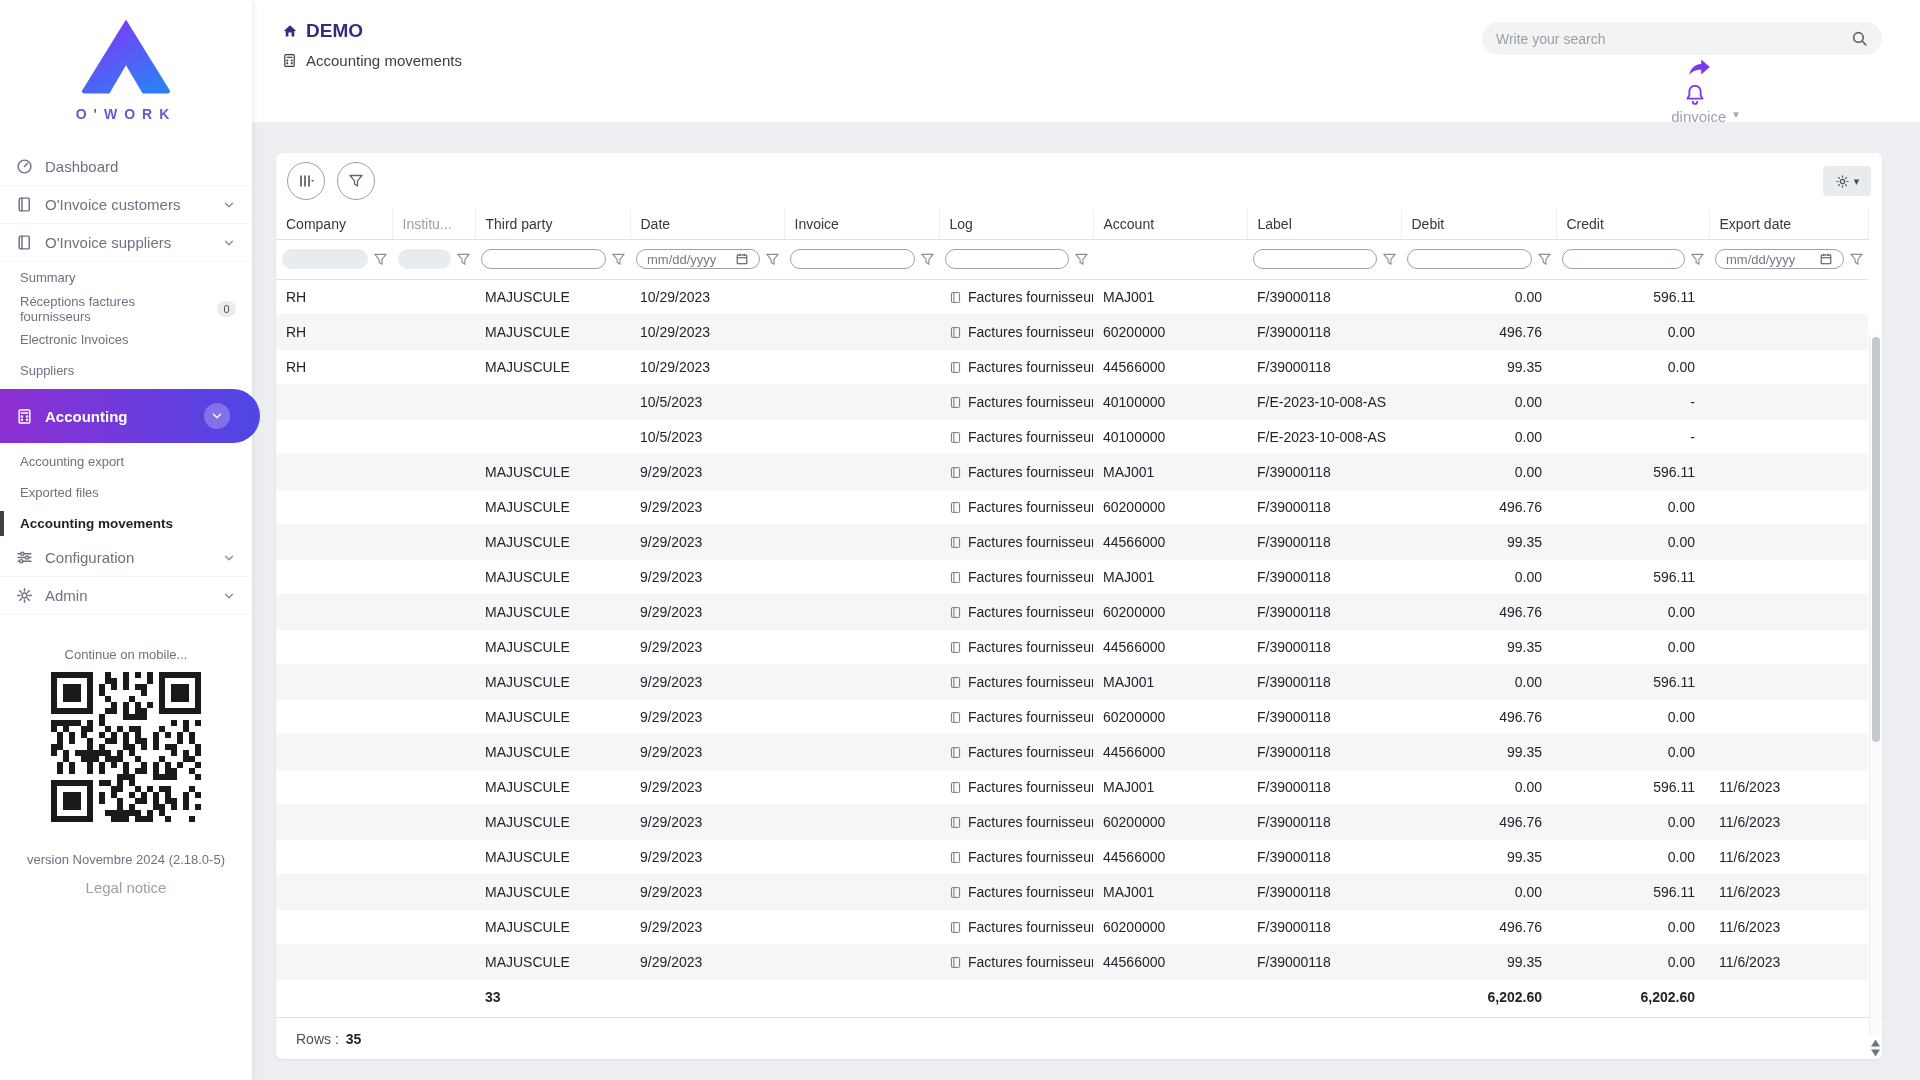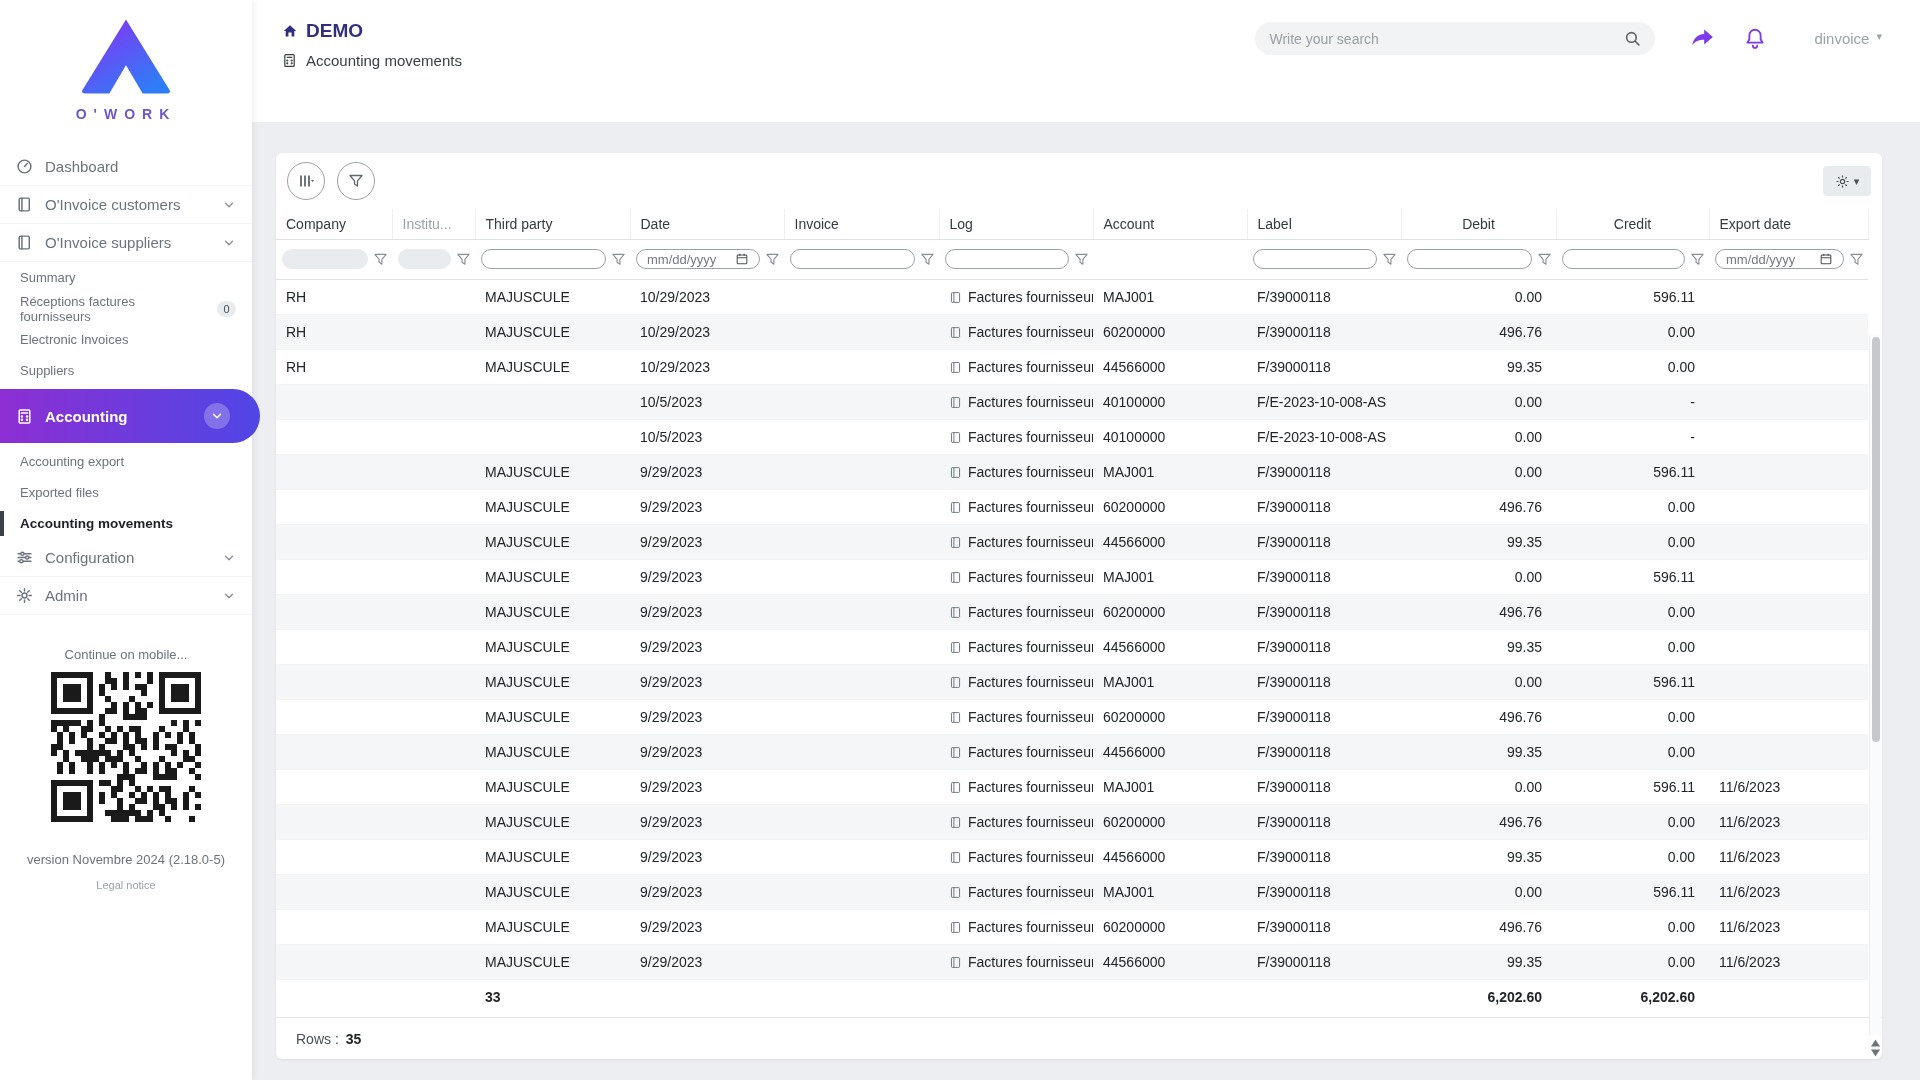--- a/index.html
+++ b/index.html
@@ -21,48 +21,48 @@
   .sub-item .badge { margin-left:8px; min-width:19px; height:16px; border-radius:8px; background:#e9ecef; color:#495057; font-size:11px; display:flex; align-items:center; justify-content:center; padding:0 5px; }
   .sub-item.active { font-weight:bold; color:#1c2128; font-size:13.5px; }
   .sub-item.active::before { content:""; position:absolute; left:0; top:3px; bottom:3px; width:4px; background:#3c4148; }
   .nav-item.active-gradient { height:54px; width:calc(100% + 8px); margin:3px 0; border:none; border-radius:0 27px 27px 0; background:linear-gradient(90deg,#8d2fd3,#4f46e5); color:#fff; font-weight:bold; position:relative; }
   .nav-item.active-gradient .icon16 { stroke:#fff; }
   .chev-circle { margin-left:auto; margin-right:14px; width:26px; height:26px; border-radius:50%; background:rgba(255,255,255,.25); display:flex; align-items:center; justify-content:center; }
   .chev-circle .chev { stroke:#fff; margin:0; }
   .mobile-text { margin-top:32px; text-align:center; font-size:13px; color:#6b7280; }
   .qr { width:150px; height:150px; margin:10px auto 0; }
   .version { margin-top:30px; text-align:center; font-size:13px; color:#6b7280; }
-  .legal { margin-top:12px; text-align:center; font-size:11px; color:#9aa1a8; cursor:pointer; }
+  .legal { margin-top:12px; text-align:center; font-size:15px; color:#9aa1a8; cursor:pointer; }
 
   
   .main { flex:1; display:flex; flex-direction:column; background:#eceef1; min-width:0; }
   .topbar { height:122px; background:#fff; display:flex; align-items:flex-start; padding:16px 38px 0 30px; }
   .env-row { display:flex; align-items:center; gap:8px; font-size:19px; font-weight:bold; color:#312e81; margin-top:4px; }
   .title-row { display:flex; align-items:center; gap:9px; font-size:15px; color:#3a4046; margin-top:10px; }
-  .top-right { margin-left:auto; display:flex; align-items:center; margin-top:6px; }
+  .top-right { margin-left:auto; display:flex; align-items:center; margin-top:6px;flex-direction:column; }
   .search-pill { width:400px; height:33px; background:#f1f3f4; border-radius:17px; display:flex; align-items:center; padding:0 14px; }
   .search-pill input { flex:1; border:none; outline:none; background:transparent; font-size:14px; color:#333; font-family:"Liberation Sans", sans-serif; }
   .search-pill input::placeholder { color:#9aa0a6; }
   .ico-purple { color:#7c3aed; cursor:pointer; }
   .share-btn { margin-left:34px; }
   .bell-btn { margin-left:26px; }
   .user-menu { margin-left:46px; display:flex; align-items:flex-start; gap:7px; color:#9aa3ad; font-size:15px; cursor:pointer; }
   .user-menu .caret { font-size:11px; }
 
   .content { flex:1; padding:31px 38px 21px 24px; min-height:0; }
   .card { background:#fff; border-radius:6px; height:906px; box-shadow:0 1px 3px rgba(0,0,0,.06); display:flex; flex-direction:column; position:relative; }
   .toolbar { height:56px; display:flex; align-items:center; gap:12px; padding:0 11px; }
   .btn-circle { width:38px; height:38px; border-radius:50%; border:1px solid #9aa1a8; background:#fff; display:flex; align-items:center; justify-content:center; color:#5f6770; cursor:pointer; }
   .btn-gear { margin-left:auto; width:48px; height:30px; background:#e9ecef; border:none; border-radius:4px; display:flex; align-items:center; justify-content:center; gap:4px; color:#495057; cursor:pointer; font-size:11px; }
 
   .table-zone { flex:1; position:relative; min-height:0; }
   table.grid { border-collapse:collapse; table-layout:fixed; width:calc(100% - 14px); }
   table.grid th { height:30px; text-align:left; font-size:14px; font-weight:normal; color:#343a40; padding:0 10px; border-bottom:1px solid #dee2e6; border-right:1px solid #edeff1; white-space:nowrap; overflow:hidden; cursor:pointer; }
   table.grid th.muted { color:#9aa1a8; }
-  table.grid th.num { text-align:center; }
+  table.grid th.num { text-align:left; }
   tr.filter-row td { height:40px; border-bottom:1px solid #dee2e6; padding:0 4px 0 6px; }
   .fcell { display:flex; align-items:center; gap:5px; }
   .finput { flex:1; min-width:0; height:20px; border:1px solid #9aa1a8; border-radius:14px; background:#fff; padding:0 10px; font-size:13px; color:#495057; font-family:"Liberation Sans", sans-serif; outline:none; }
   .finput.disabled { background:#e9ecef; border-color:#e9ecef; }
   .finput.date { display:flex; align-items:center; justify-content:space-between; color:#747b82; cursor:text; }
   .funnel { width:15px; height:15px; stroke:#868e96; fill:none; stroke-width:1.2; stroke-linejoin:round; flex:0 0 auto; cursor:pointer; }
   .cal { width:14px; height:14px; stroke:#495057; fill:none; stroke-width:1.2; flex:0 0 auto; }
   tbody.rows td { height:35px; font-size:14px; color:#212529; padding:0 10px; border-bottom:1px solid #f3f4f6; white-space:nowrap; overflow:hidden; }
   tbody.rows tr { cursor:pointer; }
   tbody.rows tr:nth-child(even) { background:#f5f6f8; }

